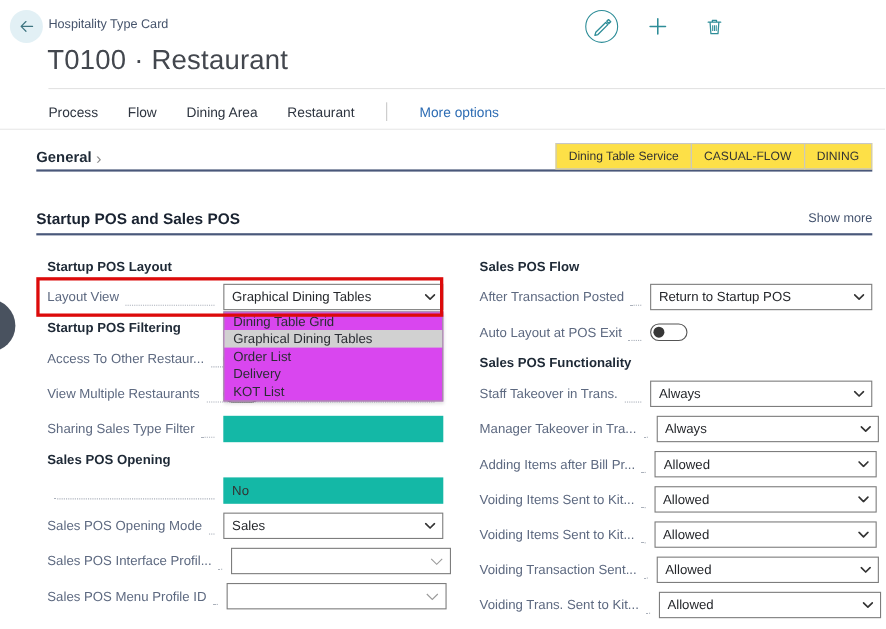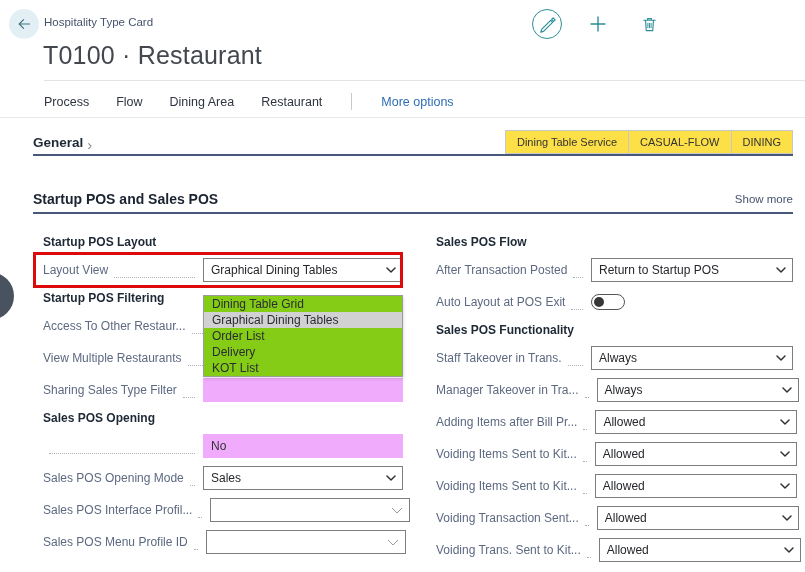--- a/index.html
+++ b/index.html
@@ -44,35 +44,35 @@
        font-size:12px;font-weight:700;color:#1e2936;white-space:nowrap;}
   .row{display:flex;align-items:center;height:24px;margin-bottom:8px;padding-left:10px;position:relative;}
   .lbl{font-size:12px;color:#5d6980;white-space:nowrap;flex:0 0 auto;}
   .leader{flex:1 1 auto;min-width:4px;height:14px;border-bottom:1px dotted #aab0ba;margin:0 8px 0 6px;}
   .ctrl{flex:0 0 200px;width:200px;height:24px;box-sizing:border-box;position:relative;}
   .col-right .ctrl{flex:0 0 202px;width:202px;}
 
   .selectbox,.lookupbox{border:1px solid #7d7d7d;background:#fff;height:100%;box-sizing:border-box;
         display:flex;align-items:center;padding:0 22px 0 7px;font-size:12px;color:#25272b;cursor:pointer;}
   .chev{position:absolute;right:7px;top:9px;pointer-events:none;}
-  .disabledbox{background:#f0abfc;height:100%;box-sizing:border-box;display:flex;align-items:center;
+  .disabledbox{background:#14b8a6;height:100%;box-sizing:border-box;display:flex;align-items:center;
         padding:0 8px;font-size:12px;color:#333;}
 
   .toggle{width:34px;height:16px;border:1px solid #555;border-radius:9px;background:#fff;
           position:relative;box-sizing:border-box;cursor:pointer;}
   .toggle .knob{position:absolute;left:2px;top:2px;width:10px;height:10px;border-radius:50%;background:#373737;}
   .toggle-under{position:absolute;left:170px;top:4px;z-index:1;}
 
   
   .red-frame{position:absolute;left:0;right:0;top:-6px;bottom:-6px;border:3px solid #dc0a0a;
              pointer-events:none;z-index:30;}
 
   
   .dropdown{position:absolute;left:170px;top:calc(100% + 1px);width:200px;box-sizing:border-box;
-            background:#84cc16;border:1px solid #9b9b9b;z-index:20;box-shadow:1px 2px 3px rgba(0,0,0,.12);margin-top:12px;}
+            background:#d946ef;border:1px solid #9b9b9b;z-index:20;box-shadow:1px 2px 3px rgba(0,0,0,.12);}
   .dd-item{height:16px;line-height:16px;padding:0 8px;font-size:12px;color:#2a2d33;white-space:nowrap;cursor:pointer;}
   .dd-item.selected{background:#d1d1d1;}
 
   
   .edge-handle{position:absolute;left:-34px;top:272px;width:48px;height:48px;border-radius:50%;
                background:#49525f;cursor:pointer;}
 
   svg{display:block;}
 </style>
 </head>

